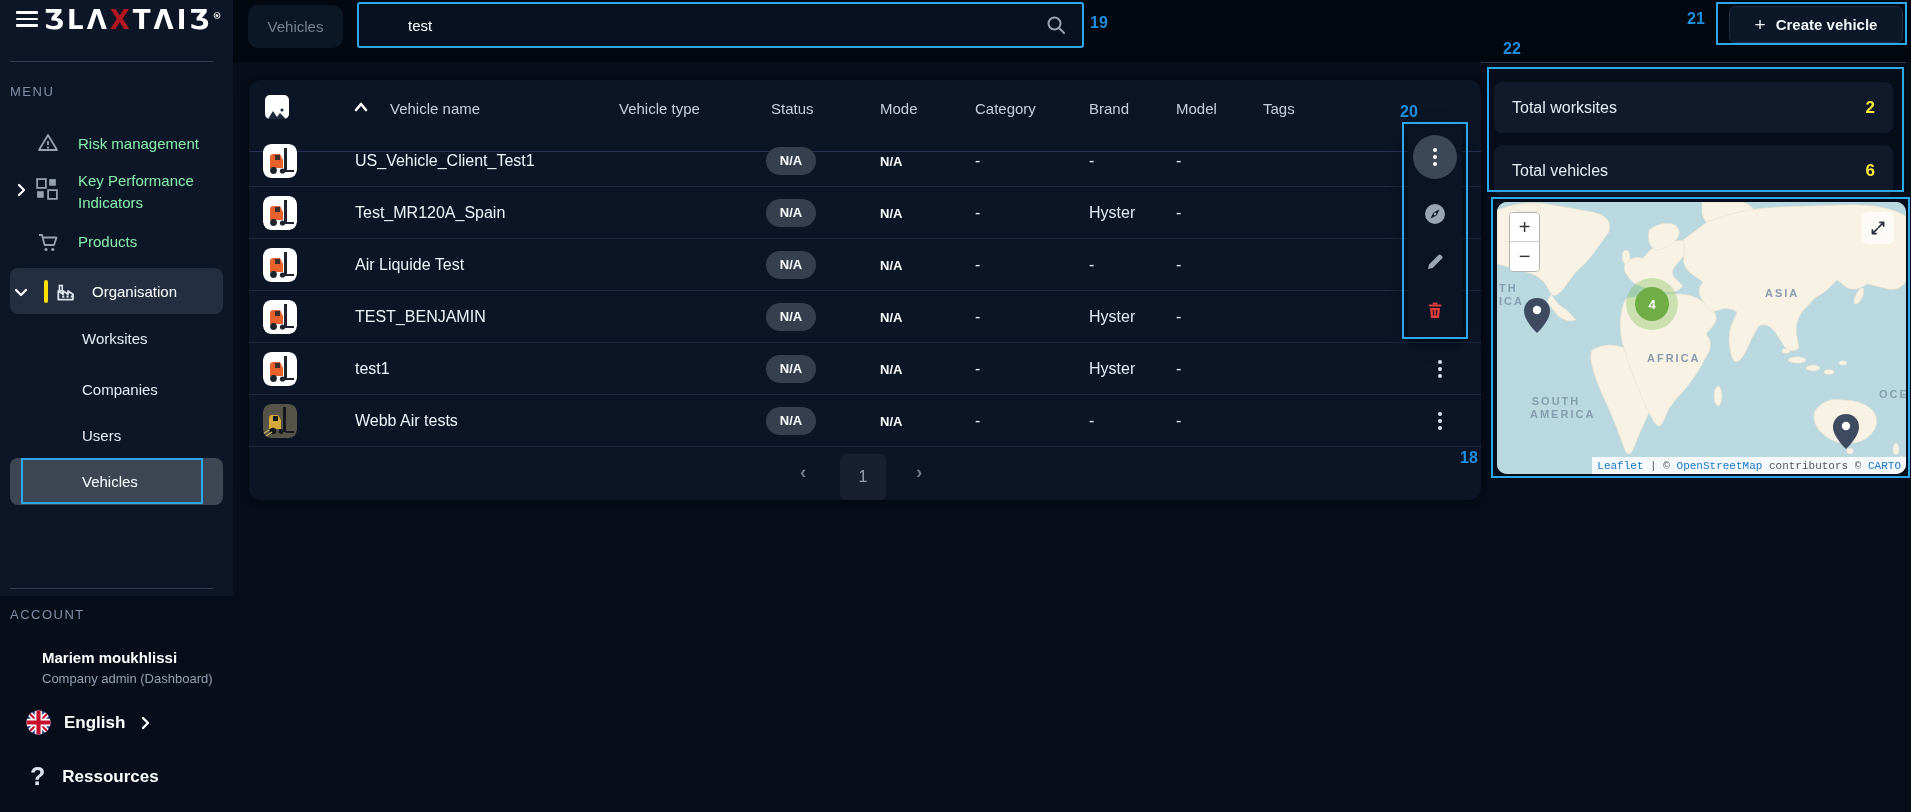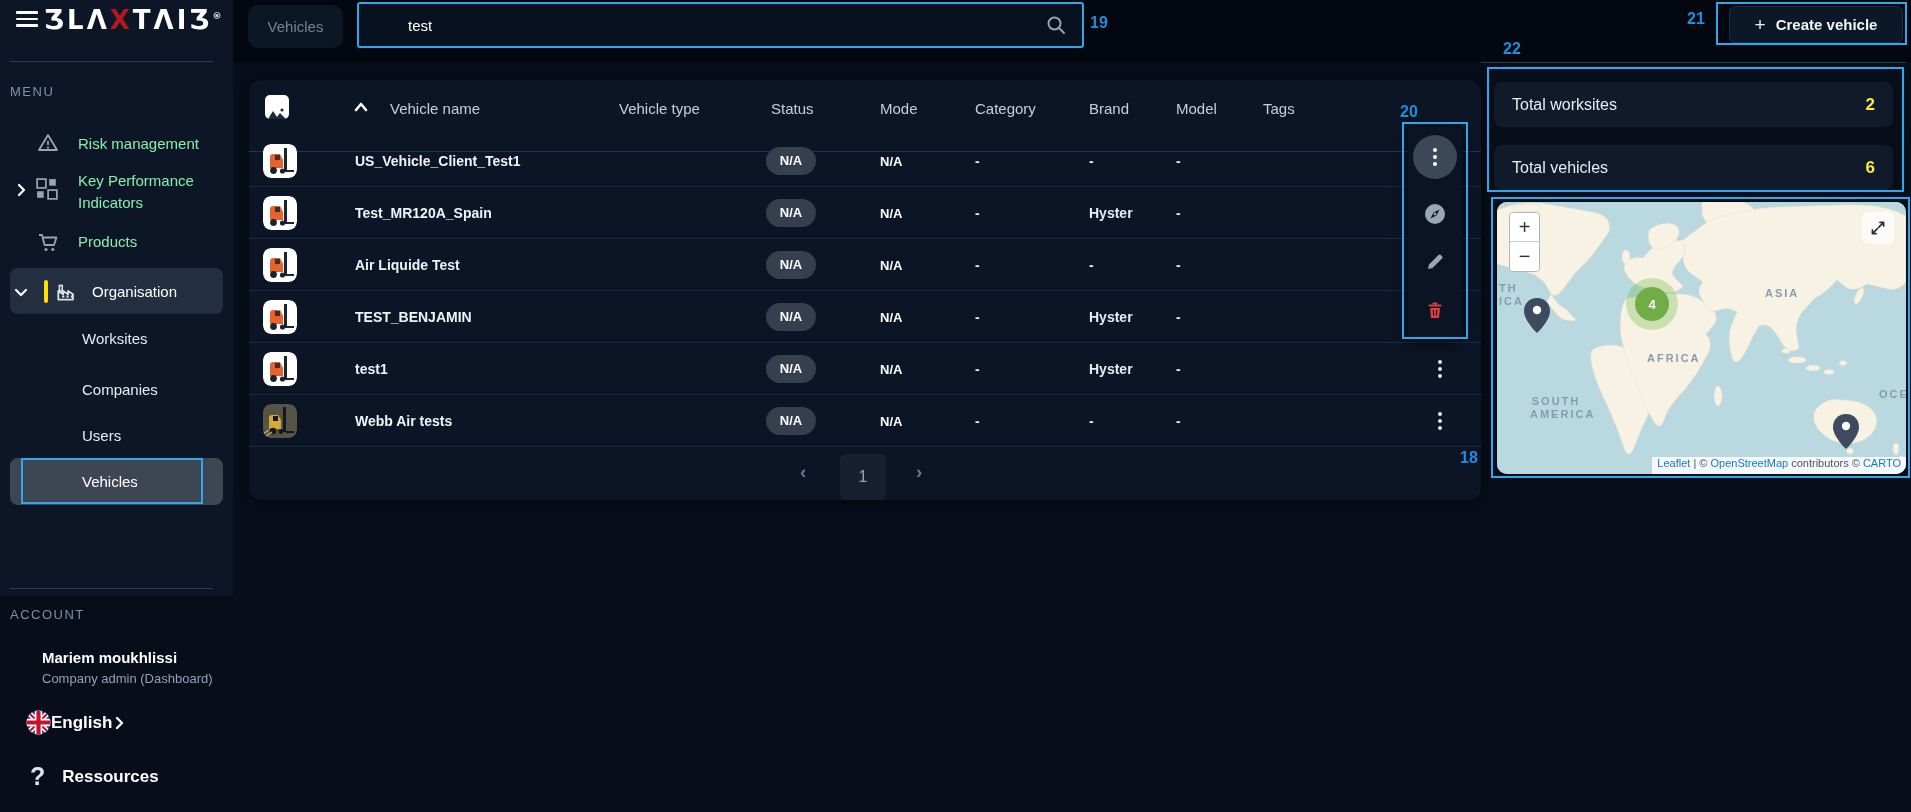--- a/index.html
+++ b/index.html
@@ -44,36 +44,36 @@
   .org-pill { position:absolute; left:10px; top:268px; width:213px; height:46px;
     background:#232e40; border-radius:8px; cursor:pointer; }
   .yellow-bar { position:absolute; left:44px; top:280px; width:4px; height:23px; background:#ffdf00; border-radius:2px; }
   .sub-item { position:absolute; left:82px; font-size:15px; color:#e6ebf3; cursor:pointer; }
   .veh-pill { position:absolute; left:10px; top:458px; width:213px; height:47px;
     background:#3e4654; border-radius:8px; cursor:pointer; }
   .veh-border { position:absolute; left:21px; top:458px; width:182px; height:46px;
     border:2px solid #2da8ea; }
   .user-name { position:absolute; left:42px; top:649px; font-size:15px; font-weight:bold; color:#fff; }
   .user-role { position:absolute; left:42px; top:671px; font-size:13px; color:#93a0b4; }
-  .lang-row { position:absolute; left:26px; top:710px; display:flex; align-items:center; cursor:pointer;justify-content:flex-end; }
+  .lang-row { position:absolute; left:26px; top:710px; display:flex; align-items:center; gap:13px; cursor:pointer;justify-content:flex-end; }
   .lang-label { font-size:17px; font-weight:bold; color:#fff; }
   .res-row { position:absolute; left:30px; top:762px; display:flex; align-items:center; gap:17px; cursor:pointer; }
   .q-icon { font-size:25px; font-weight:bold; color:#dbe2ec; }
   .res-label { font-size:17px; font-weight:bold; color:#fff; }
 
   
   .card { position:absolute; left:249px; top:80px; width:1232px; height:420px;
     background:#0b1526; border-radius:12px; box-shadow:0 2px 10px rgba(0,0,0,.45); }
   .thead { position:absolute; left:0; top:0; width:100%; height:72px; border-bottom:1px solid #243452; }
   .th { position:absolute; top:20px; font-size:15px; color:#c6cfdb; }
   .img-icon { position:absolute; left:16px; top:15px; width:24px; height:24px;
     background:#fff; border-radius:5px; display:flex; align-items:flex-end; justify-content:center; overflow:hidden; }
   .sort-caret { position:absolute; left:104px; top:21px; }
   .trow { position:absolute; left:0; width:100%; height:52px; border-bottom:1px solid #1b2942; cursor:pointer; }
-  .cell { position:absolute; top:50%; transform:translateY(-50%); font-size:14px; color:#e7ecf4;font-weight:bold; }
+  .cell { position:absolute; top:50%; transform:translateY(-50%); font-size:16px; color:#e7ecf4; }
   .thumb { position:absolute; left:14px; top:9px; width:34px; height:34px; border-radius:8px; overflow:hidden; }
   .name-cell { left:106px; color:#f0f4f9; }
   .pill { position:absolute; left:517px; top:50%; transform:translateY(-50%); width:50px; height:28px;
     background:#353f4d; border-radius:15px; display:flex; align-items:center; justify-content:center;
     font-size:13px; font-weight:bold; color:#fff; }
   .mode-cell { left:631px; font-weight:bold; color:#fff; font-size:13px; }
   .cat-cell { left:726px; } .brand-cell { left:840px; } .model-cell { left:927px; }
   .dots-btn { position:absolute; left:1176px; top:50%; transform:translateY(-50%);
     width:30px; height:30px; display:flex; flex-direction:column; align-items:center;
     justify-content:center; gap:3px; cursor:pointer; }
@@ -88,21 +88,21 @@
   .popup { position:absolute; left:1408px; top:127px; width:54px; height:210px;
     background:#0a1424; border-radius:4px; box-shadow:0 4px 18px rgba(0,0,0,.65); z-index:8;
     display:flex; flex-direction:column; align-items:center; }
   .popup .circle { margin-top:8px; width:44px; height:44px; border-radius:50%; background:#3c4757;
     display:flex; flex-direction:column; align-items:center; justify-content:center; gap:3px; cursor:pointer; }
   .popup .circle i { width:4px; height:4px; border-radius:50%; background:#fff; }
   .popup .pit { margin-top:22px; cursor:pointer; height:26px; display:flex; align-items:center; }
 
   
   .r-divider { position:absolute; left:1481px; top:62px; width:425px; height:1px; background:#2b3850; }
-  .stat-card { position:absolute; left:1494px; width:399px; height:45px; background:#101a2b;
+  .stat-card { position:absolute; left:1494px; width:399px; height:51px; background:#101a2b;
     border-radius:8px; display:flex; align-items:center; justify-content:space-between; padding:0 18px; }
   .stat-card .lbl { font-size:16px; color:#e8edf4; }
   .stat-card .val { font-size:17px; font-weight:bold; color:#ffe93b; }
 
   .map-panel { position:absolute; left:1497px; top:202px; width:409px; height:272px;
     border-radius:10px; overflow:hidden; background:#b9d8e0; }
   .map-label { position:absolute; font-size:11px; font-weight:bold; color:#879cb0;
     letter-spacing:2px; white-space:pre-line; line-height:13px; }
   .zoomctl { position:absolute; left:12px; top:10px; width:31px; border:1px solid #b4b4b4;
     border-radius:4px; overflow:hidden; z-index:3; }
@@ -111,21 +111,21 @@
   .zoomctl div:first-child { border-bottom:1px solid #ccc; }
   .expand-btn { position:absolute; right:12px; top:10px; width:32px; height:32px;
     background:rgba(255,255,255,.7); border-radius:6px; display:flex; align-items:center;
     justify-content:center; cursor:pointer; z-index:3; }
   .cluster-outer { position:absolute; left:129px; top:76px; width:52px; height:52px; border-radius:50%;
     background:rgba(124,190,80,.35); z-index:2; }
   .cluster-inner { position:absolute; left:9px; top:9px; width:34px; height:34px; border-radius:50%;
     background:#70ad47; display:flex; align-items:center; justify-content:center;
     color:#fff; font-size:13px; font-weight:bold; }
   .attr { position:absolute; right:0; bottom:0; height:17px; background:rgba(255,255,255,.85);
-    font-size:11px; color:#555; display:flex; padding:0 5px; z-index:3; }
+    font-size:11px; color:#555; display:flex; align-items:center; padding:0 5px; z-index:3;font-family:Liberation Mono, monospace; }
   .attr a { color:#1877c9; text-decoration:none; cursor:pointer; }
 
   
   .ann-box { position:absolute; border:2px solid #2da8ea; z-index:9; pointer-events:none; }
   .ann-lbl { position:absolute; font-size:16px; font-weight:bold; color:#1d8fdd; z-index:10; }
 </style>
 </head>
 <body>
 
 <div class="topbar">

